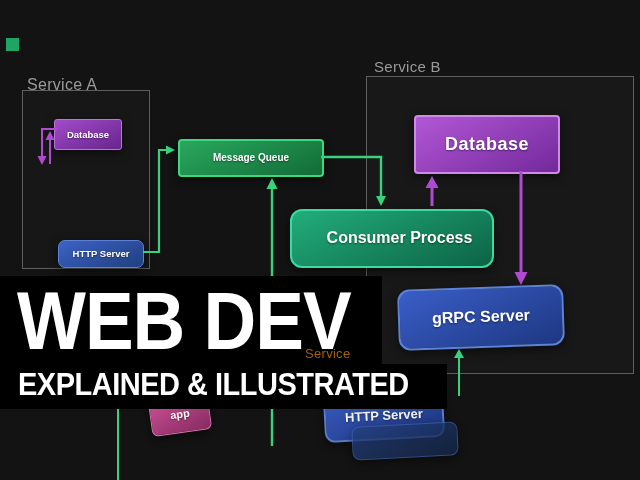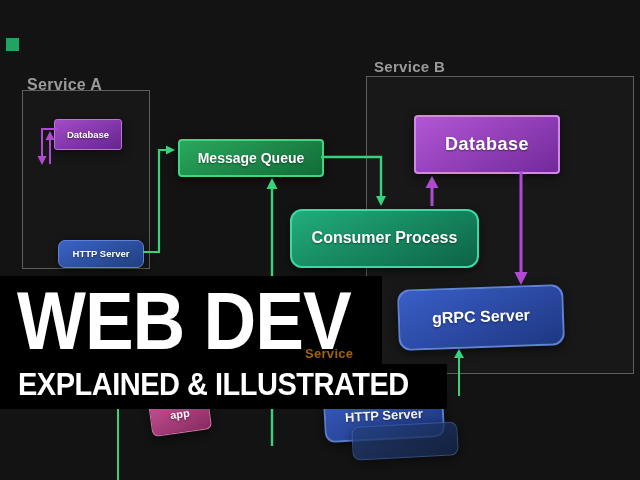--- a/index.html
+++ b/index.html
@@ -13,38 +13,38 @@
     position:absolute; display:flex; align-items:center; justify-content:center;
     color:#fff; font-weight:700; text-align:center; line-height:1.05;
     box-shadow:0 3px 10px rgba(0,0,0,.55);
     text-shadow:0 1px 2px rgba(0,0,0,.45);
     z-index:3;
   }
   .outline {
     position:absolute; border:1px solid #5e5e5e; background:rgba(255,255,255,.02);
     z-index:1;
   }
-  .svc-label { position:absolute; color:#9a9a9a; font-weight:700; z-index:1; letter-spacing:.3px; }
+  .svc-label { position:absolute; color:#9a9a9a; font-weight:400; z-index:1; letter-spacing:.3px; }
 
   
   .corner-square { position:absolute; left:6px; top:38px; width:13px; height:13px; background:#1ea564; z-index:2; }
 
   .label-a { left:27px; top:76px; font-size:16px; }
   .outline-a { left:22px; top:90px; width:126px; height:177px; }
   .db-a { left:54px; top:119px; width:66px; height:29px; font-size:9.5px;
           background:linear-gradient(155deg,#a34cc9,#66248d); border:1px solid #bb74d8; border-radius:3px; }
   .worker { left:24px; top:166px; width:93px; height:27px; font-size:9.5px;
           background:linear-gradient(155deg,#c4632c,#86381a); border:1px solid #e08a4e; border-radius:3px; }
   .http-a { left:58px; top:240px; width:84px; height:26px; font-size:9.5px;
           background:linear-gradient(155deg,#3c62c6,#20407f); border:1px solid #5d82d8; border-radius:7px; }
 
-  .mq { left:178px; top:139px; width:142px; height:34px; font-size:14px;
+  .mq { left:178px; top:139px; width:142px; height:34px; font-size:10px;
           background:linear-gradient(155deg,#2aa85e,#126b36); border:2px solid #3ed67f; border-radius:4px; }
   .consumer { left:290px; top:209px; width:185px; height:55px; font-size:16px;
-          background:linear-gradient(155deg,#22ad7c,#0c6345); border:2px solid #3bd9a4; border-radius:12px; }
+          background:linear-gradient(155deg,#22ad7c,#0c6345); border:2px solid #3bd9a4; border-radius:12px;padding-left:15px; }
 
   .label-b { left:374px; top:58px; font-size:15px; }
   .outline-b { left:366px; top:76px; width:266px; height:296px; background:rgba(255,255,255,.025); }
   .db-b { left:414px; top:115px; width:142px; height:55px; font-size:18px; letter-spacing:.5px;
           background:linear-gradient(150deg,#b257d6,#73299a); border:2px solid #cf8ae8; border-radius:4px; }
   .grpc { left:398px; top:287px; width:162px; height:57px; font-size:16px; transform:rotate(-2deg);
           background:linear-gradient(155deg,#3a5ec8,#1d3781); border:2px solid #5d82d8; border-radius:12px; }
 
   
   .bgnode { z-index:2; opacity:.95; }

